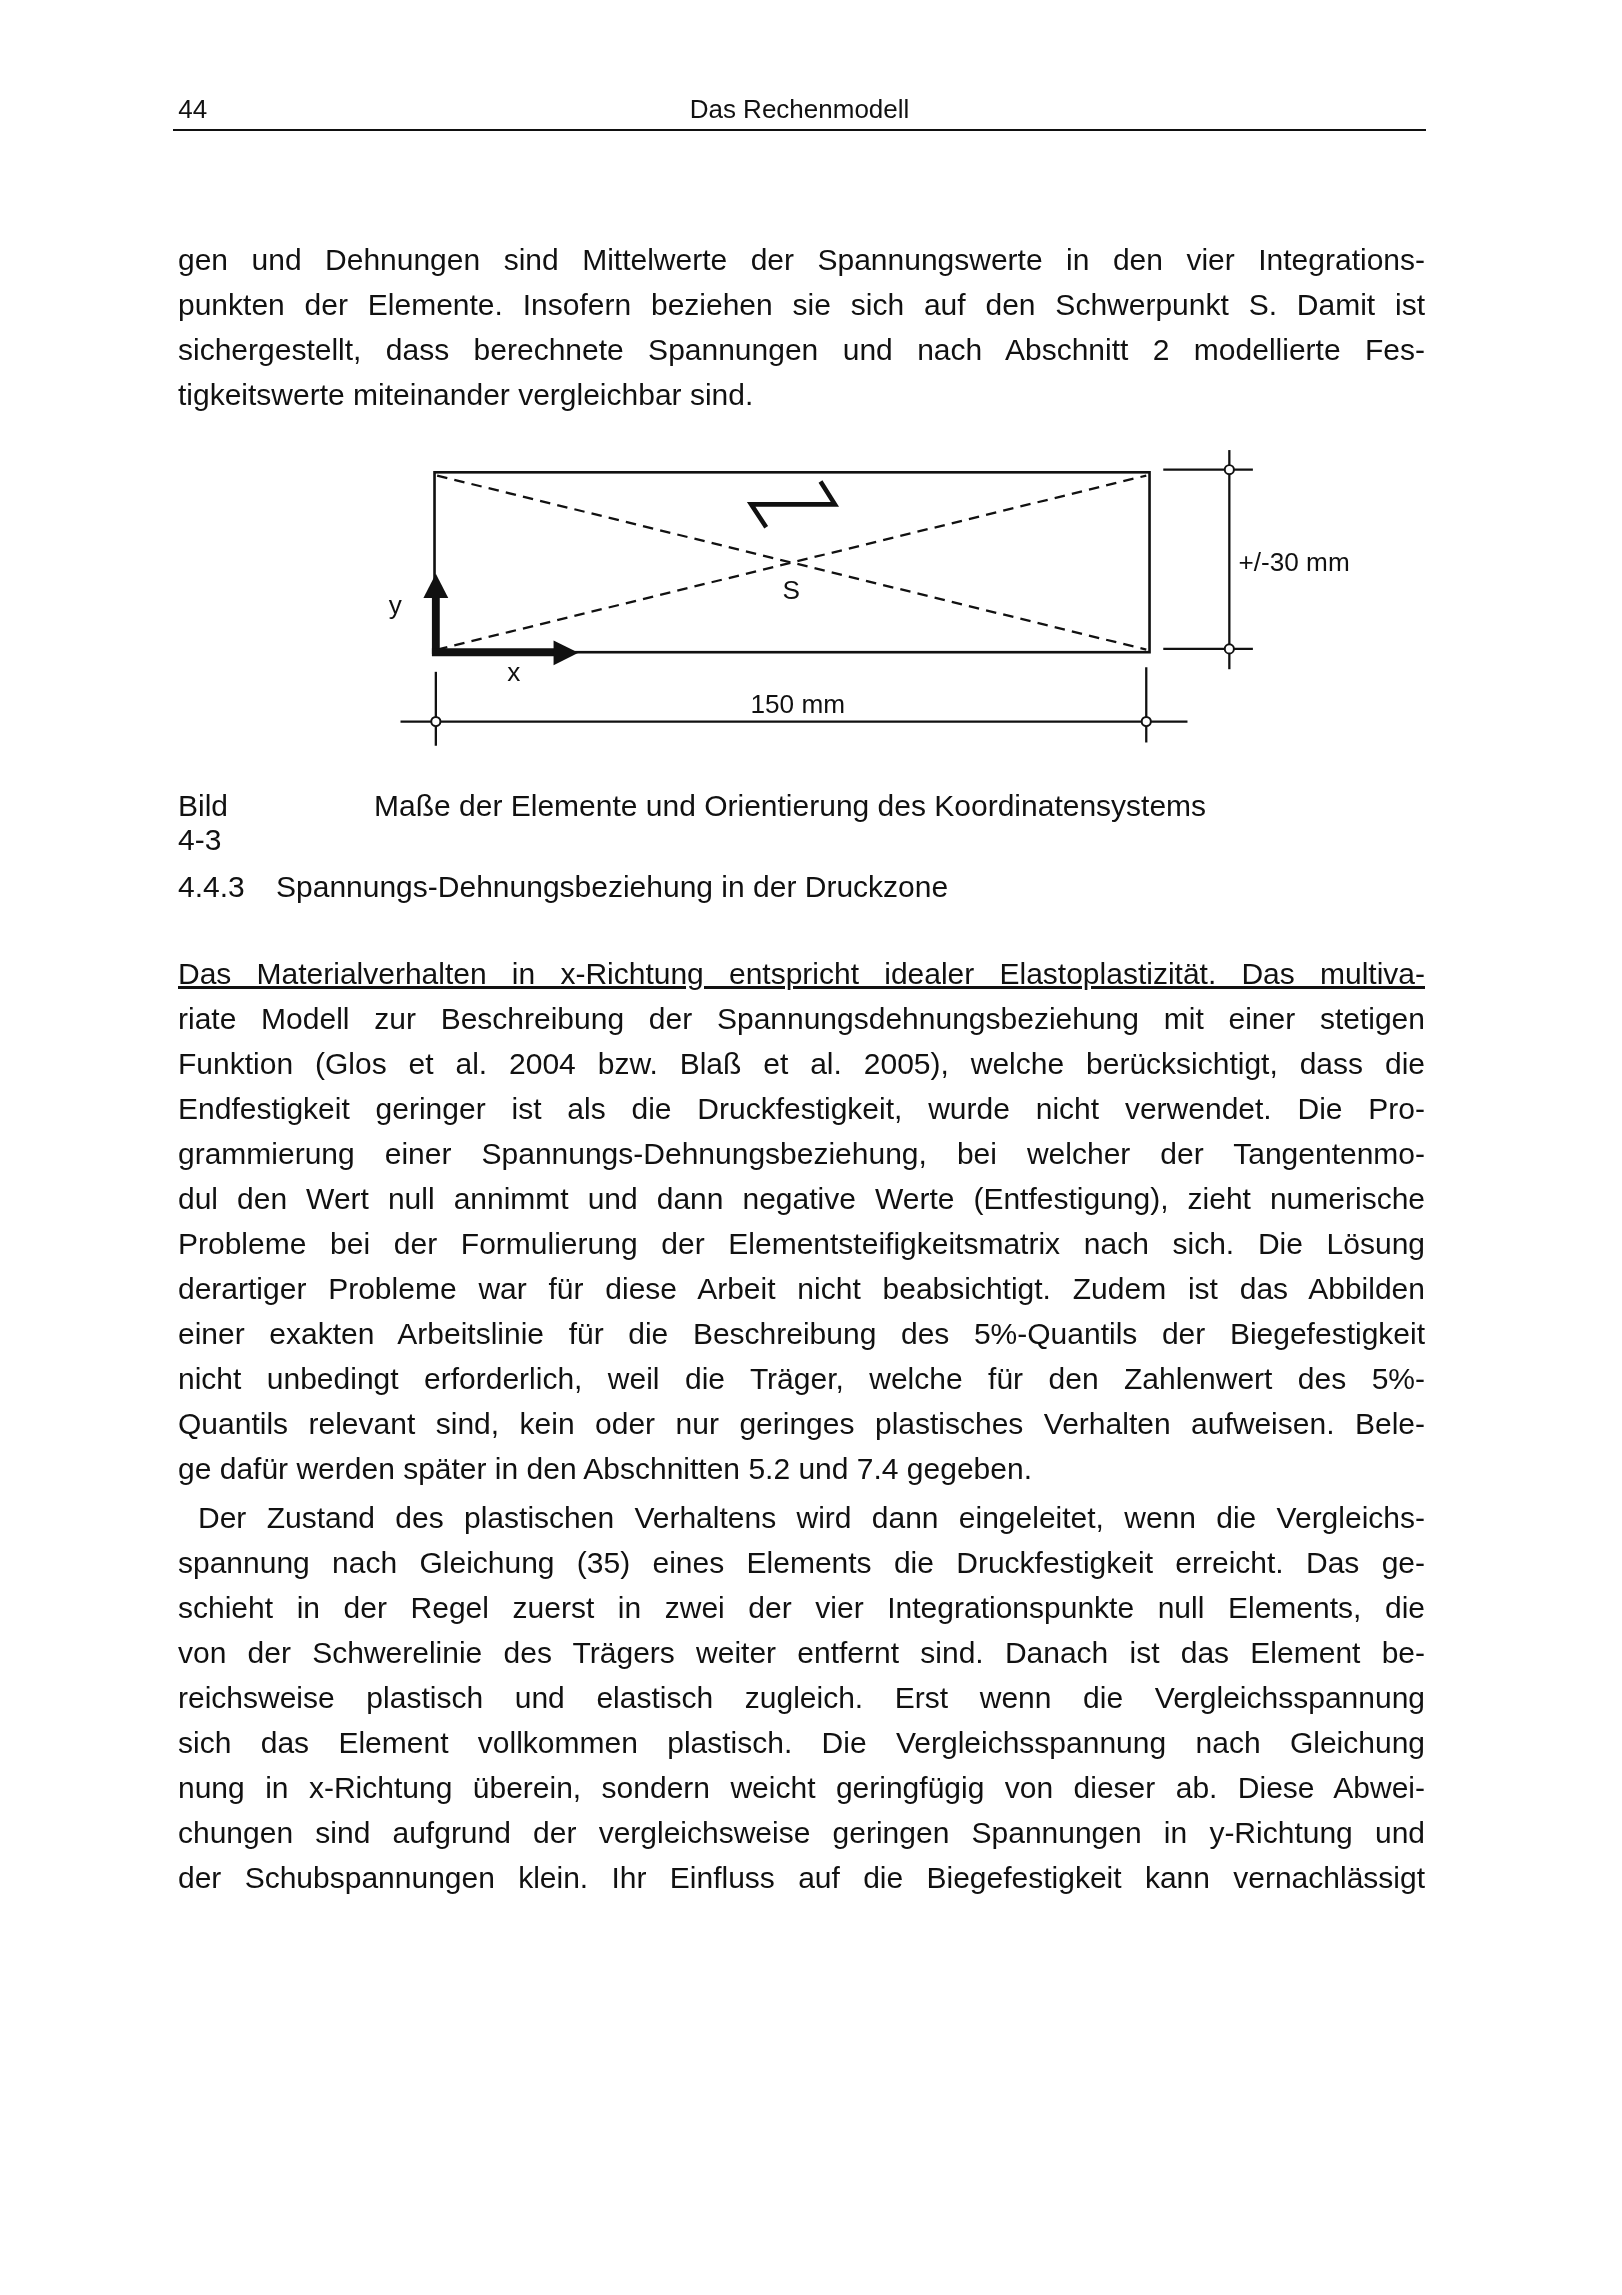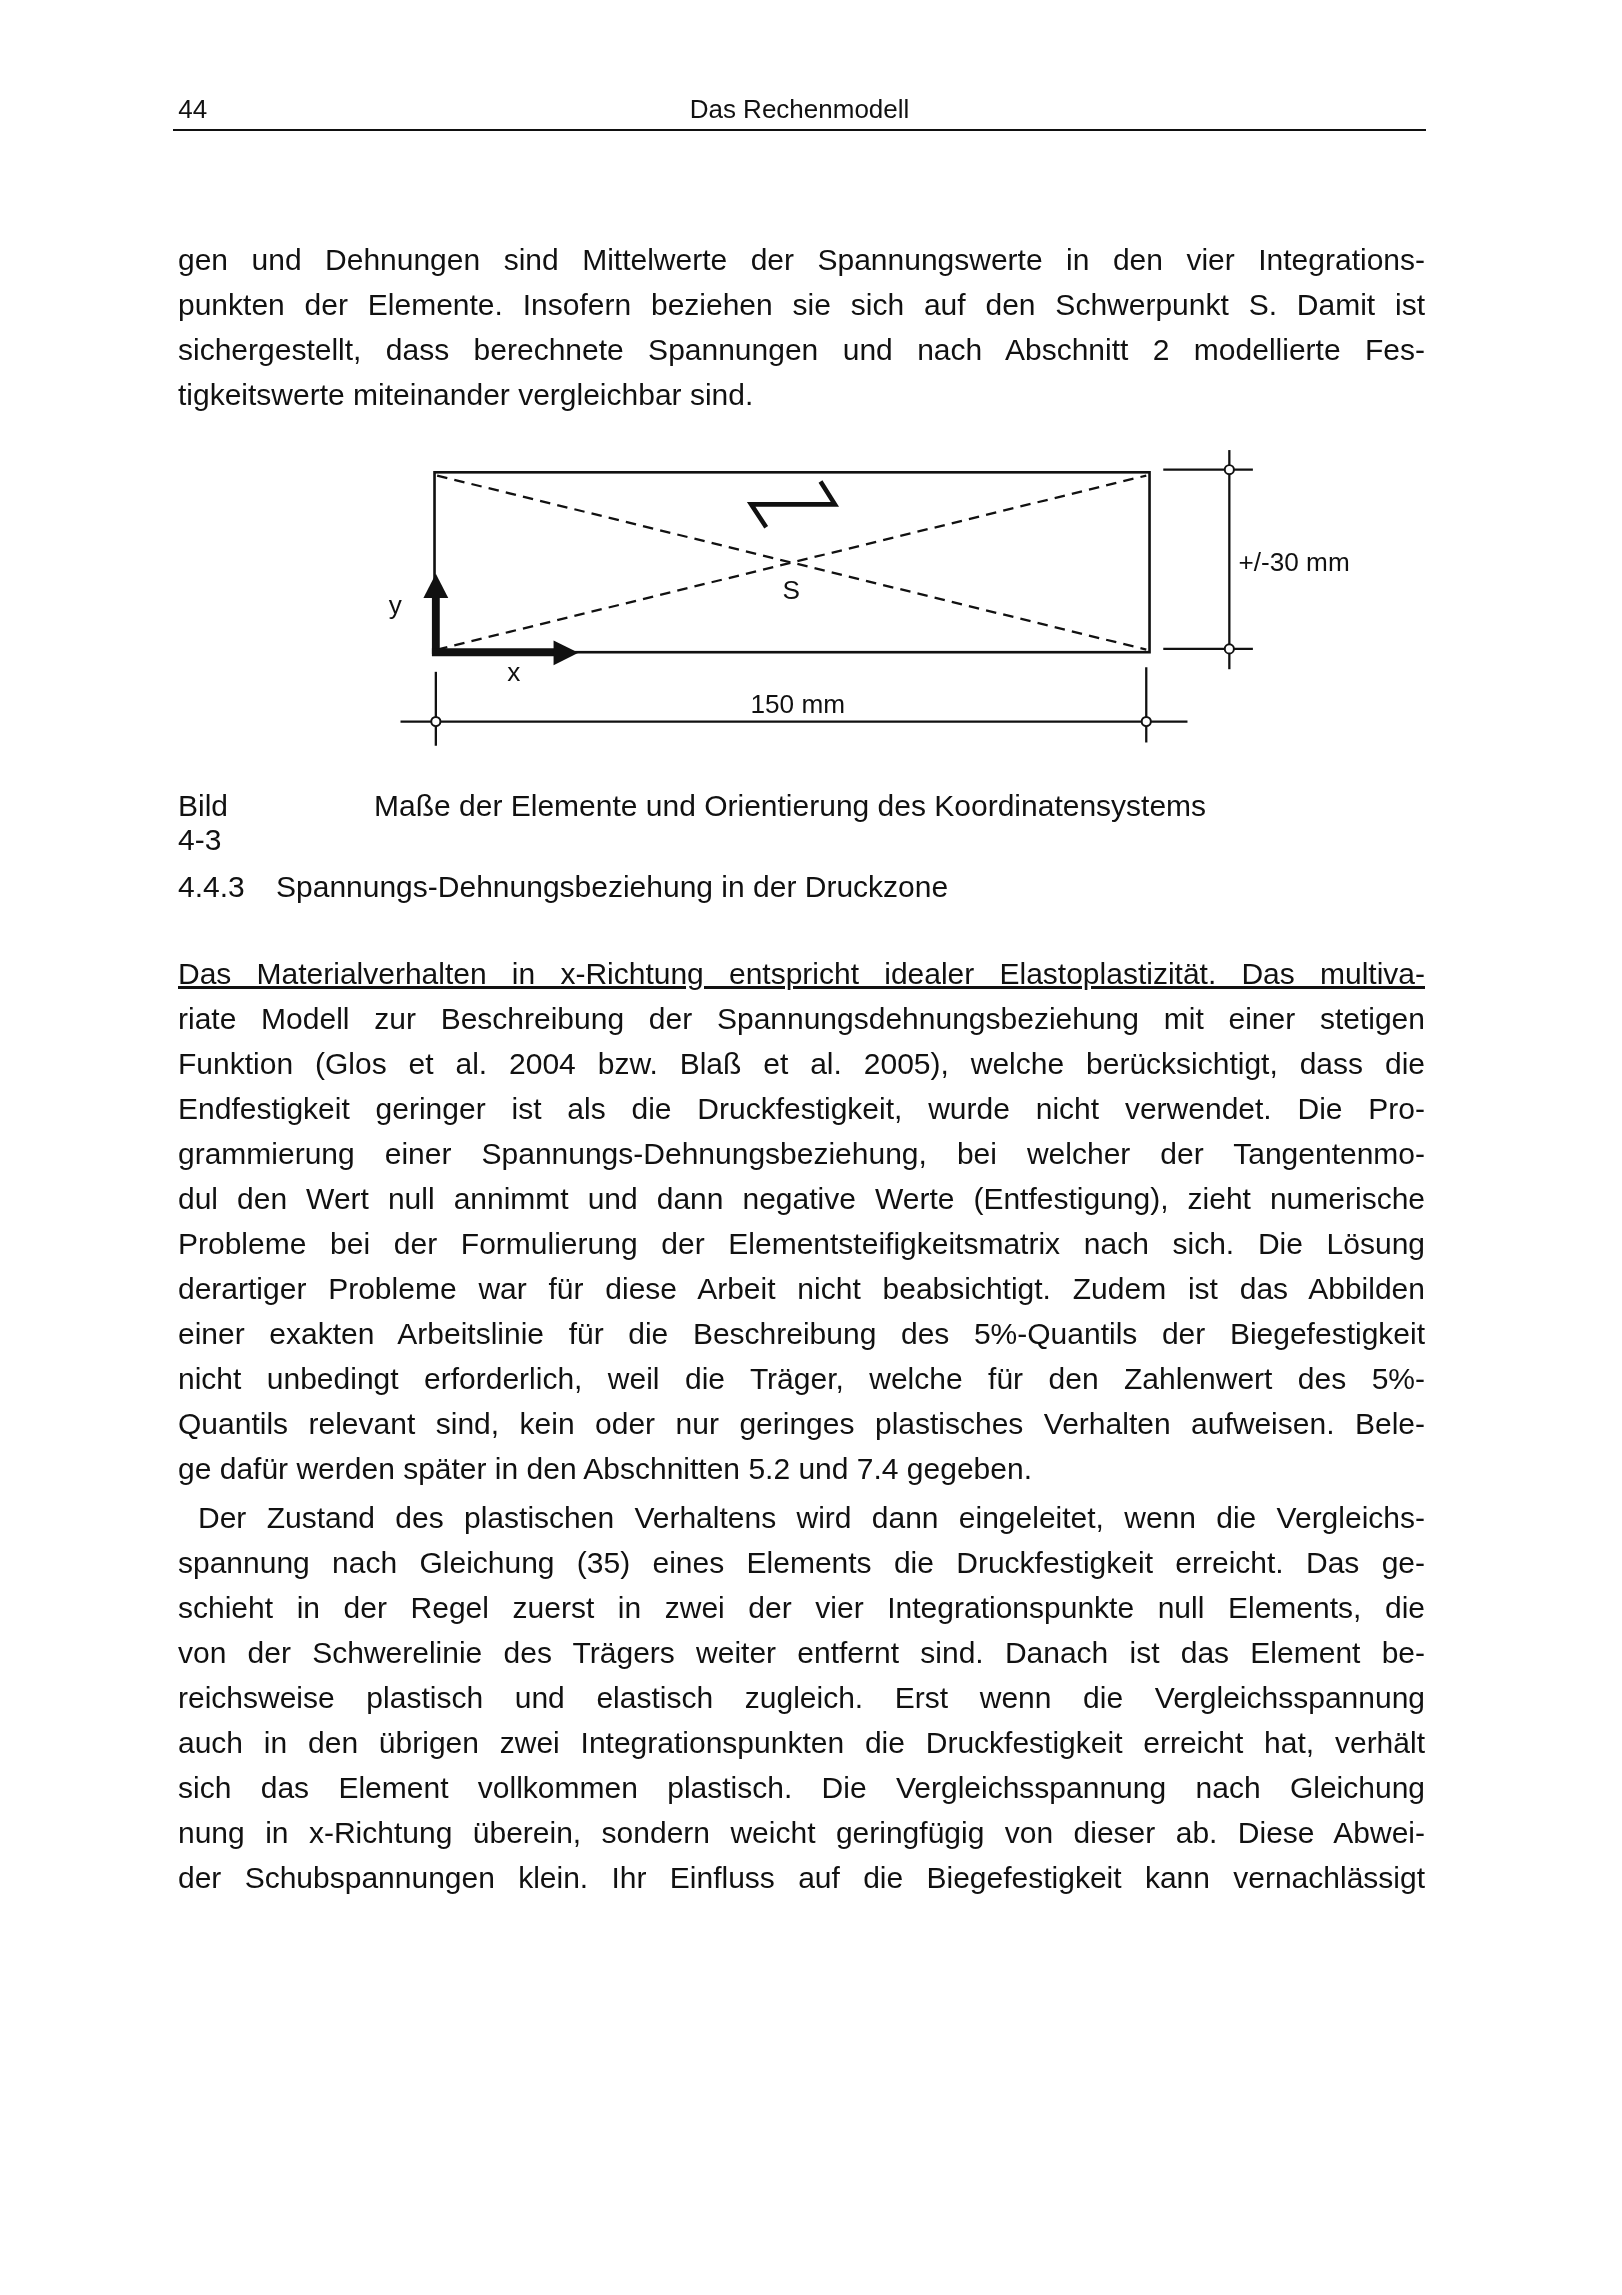--- a/index.html
+++ b/index.html
@@ -105,18 +105,18 @@
   <span class="line"><span class="line-inner" style="display: inline; width: auto;">Quantils relevant sind, kein oder nur geringes plastisches Verhalten aufweisen. Bele-</span></span>
   <span class="line last"><span class="line-inner">ge dafür werden später in den Abschnitten 5.2 und 7.4 gegeben.</span></span>
 </div>
 
 <div class="para" id="p3">
   <span class="line"><span class="line-inner" style="display: inline; width: auto; margin-left: 20px;">Der Zustand des plastischen Verhaltens wird dann eingeleitet, wenn die Vergleichs-</span></span>
   <span class="line"><span class="line-inner" style="display: inline; width: auto;">spannung nach Gleichung (35) eines Elements die Druckfestigkeit erreicht. Das ge-</span></span>
   <span class="line"><span class="line-inner" style="display: inline; width: auto;">schieht in der Regel zuerst in zwei der vier Integrationspunkte null Elements, die</span></span>
   <span class="line"><span class="line-inner" style="display: inline; width: auto;">von der Schwerelinie des Trägers weiter entfernt sind. Danach ist das Element be-</span></span>
   <span class="line"><span class="line-inner" style="display: inline; width: auto;">reichsweise plastisch und elastisch zugleich. Erst wenn die Vergleichsspannung</span></span>
-  <span class="line"><span class="line-inner" style="display: inline; width: auto;">auch in den übrigen zwei Integrationspunkten die Druckfestigkeit erreicht hat, verhält</span></span>
   <span class="line"><span class="line-inner" style="display: inline; width: auto;">sich das Element vollkommen plastisch. Die Vergleichsspannung nach Gleichung</span></span>
   <span class="line"><span class="line-inner" style="display: inline; width: auto;">nung in x-Richtung überein, sondern weicht geringfügig von dieser ab. Diese Abwei-</span></span>
+  <span class="line"><span class="line-inner" style="display: inline; width: auto;">chungen sind aufgrund der vergleichsweise geringen Spannungen in y-Richtung und</span></span>
   <span class="line"><span class="line-inner" style="display: inline; width: auto;">der Schubspannungen klein. Ihr Einfluss auf die Biegefestigkeit kann vernachlässigt</span></span>
 </div>
 
 
 </body></html>

